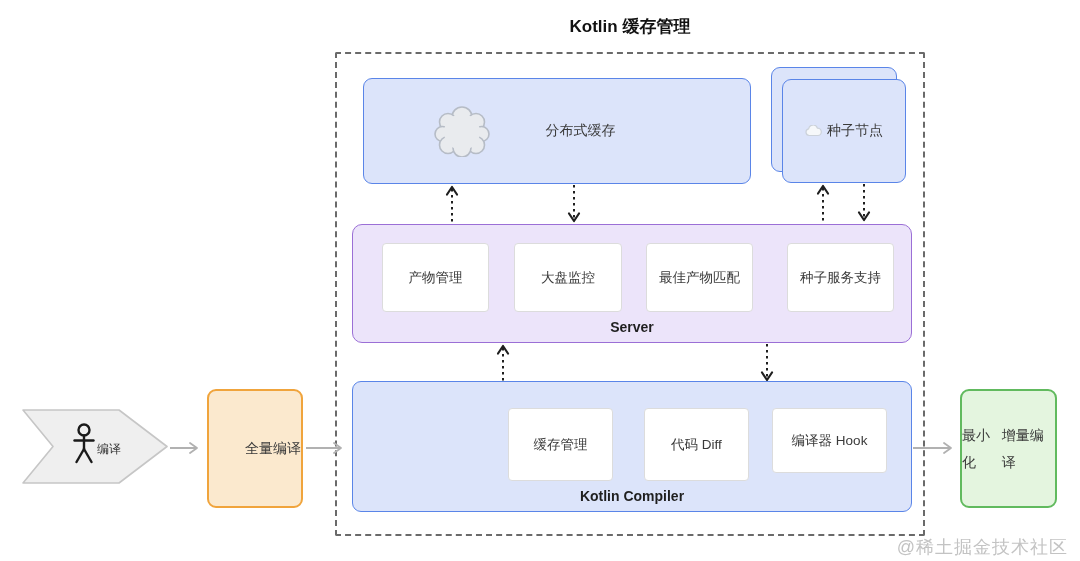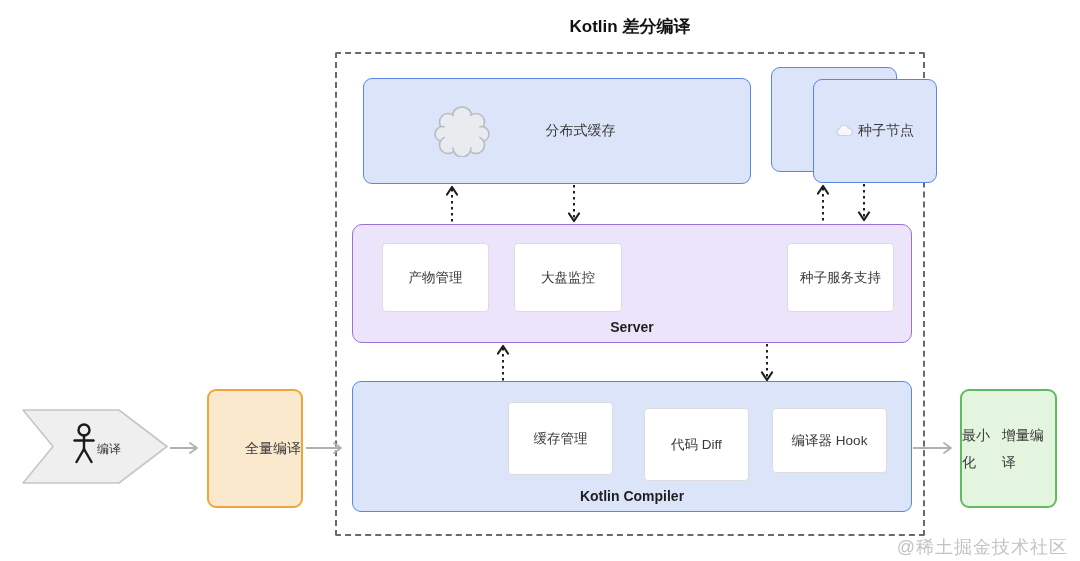--- a/index.html
+++ b/index.html
@@ -39,21 +39,21 @@
     position:absolute;left:0;right:0;bottom:7px;text-align:center;
     font-weight:bold;font-size:14px;color:#1f1f1f;
   }
   .node-label{font-size:14px;color:var(--text,#3a3a3a);}
   
   #cache-box{left:363px;top:78px;width:388px;height:106px;}
   #cache-box .cloud-big{position:absolute;left:70px;top:50%;transform:translateY(-50%);}
   #cache-box .cache-label{position:absolute;inset:0;display:flex;align-items:center;justify-content:center;padding-left:47px;}
   
   #seed-back{left:771px;top:67px;width:126px;height:105px;}
-  #seed-front{left:782px;top:79px;width:124px;height:104px;display:flex;align-items:center;justify-content:center;gap:5px;margin-left:31px;}
+  #seed-front{left:782px;top:79px;width:124px;height:104px;display:flex;align-items:center;justify-content:center;gap:5px;}
   
   #server-box{left:352px;top:224px;width:560px;height:119px;}
   #compiler-box{left:352px;top:381px;width:560px;height:131px;}
   
   #orange-box{
     left:207px;top:389px;width:96px;height:119px;border-radius:9px;box-sizing:border-box;
     background:var(--orange_fill,#fbe9ce);border:2px solid var(--orange_border,#f0a43c);
     display:flex;align-items:center;justify-content:flex-end;font-size:14px;
   }
   #green-box{
@@ -75,21 +75,21 @@
   .watermark{
     right:12px;top:535px;font-size:18px;letter-spacing:1px;
     color:var(--watermark_color,#c3c3c3);
   }
 </style>
 </head>
 <body>
 
 <div id="page">
 
-  <div class="abs diagram-title">Kotlin 差分编译</div>
+  <div class="abs diagram-title">Kotlin 缓存管理</div>
 
   <div class="abs frame"></div>
 
   <div class="abs blue-box" id="cache-box">
     <svg class="cloud-big" width="56" height="52" viewBox="0 0 56 52">
       <g>
         <circle cx="28" cy="12" r="10"></circle>
         <circle cx="14" cy="17" r="8.5"></circle>
         <circle cx="42" cy="17" r="8.5"></circle>
         <circle cx="8.5" cy="29" r="7.5"></circle>
@@ -125,35 +125,36 @@
       <line class="dl" x1="7" y1="4" x2="7" y2="38"></line>
   </svg>
   <svg class="abs" style="left:857px;top:184px;" width="14" height="38">
     <path class="ah" d="M2,28.5 L7,36 L12,28.5"></path>
       <line class="dl" x1="7" y1="0" x2="7" y2="34"></line>
   </svg>
 
   <div class="abs purple-box" id="server-box">
     <div class="module" style="left:29px;top:18px;width:107px;height:69px;">产物管理</div>
     <div class="module" style="left:161px;top:18px;width:108px;height:69px;">大盘监控</div>
+    <div class="module" style="left:293px;top:18px;width:107px;height:69px;">最佳产物匹配</div>
     <div class="module" style="left:434px;top:18px;width:107px;height:69px;">种子服务支持</div>
     <div class="section-label">Server</div>
   </div>
 
   <svg class="abs" style="left:496px;top:344px;" width="14" height="38">
     <path class="ah" d="M2,9.5 L7,2 L12,9.5"></path>
       <line class="dl" x1="7" y1="4" x2="7" y2="38"></line>
   </svg>
   <svg class="abs" style="left:760px;top:344px;" width="14" height="38">
     <path class="ah" d="M2,28.5 L7,36 L12,28.5"></path>
       <line class="dl" x1="7" y1="0" x2="7" y2="34"></line>
   </svg>
 
   <div class="abs blue-box" id="compiler-box">
-    <div class="module" style="left:155px;top:20px;width:105px;height:73px;">缓存管理</div>
+    <div class="module" style="left:155px;top:26px;width:105px;height:73px;">缓存管理</div>
     <div class="module" style="left:291px;top:26px;width:105px;height:73px;">代码 Diff</div>
     <div class="module" style="left:419px;top:26px;width:115px;height:65px;">编译器 Hook</div>
     <div class="section-label">Kotlin Compiler</div>
   </div>
 
   <svg class="abs" style="left:22px;top:409px;" width="147" height="75" viewBox="0 0 147 75">
     <polygon class="chevron-poly" points="1,1 97,1 145,37.5 97,74 1,74 31,37.5"></polygon>
   </svg>
   <svg class="abs person" style="left:71px;top:423px;" width="26" height="42" viewBox="0 0 26 42">
     <circle cx="13" cy="7" r="5.5"></circle>

